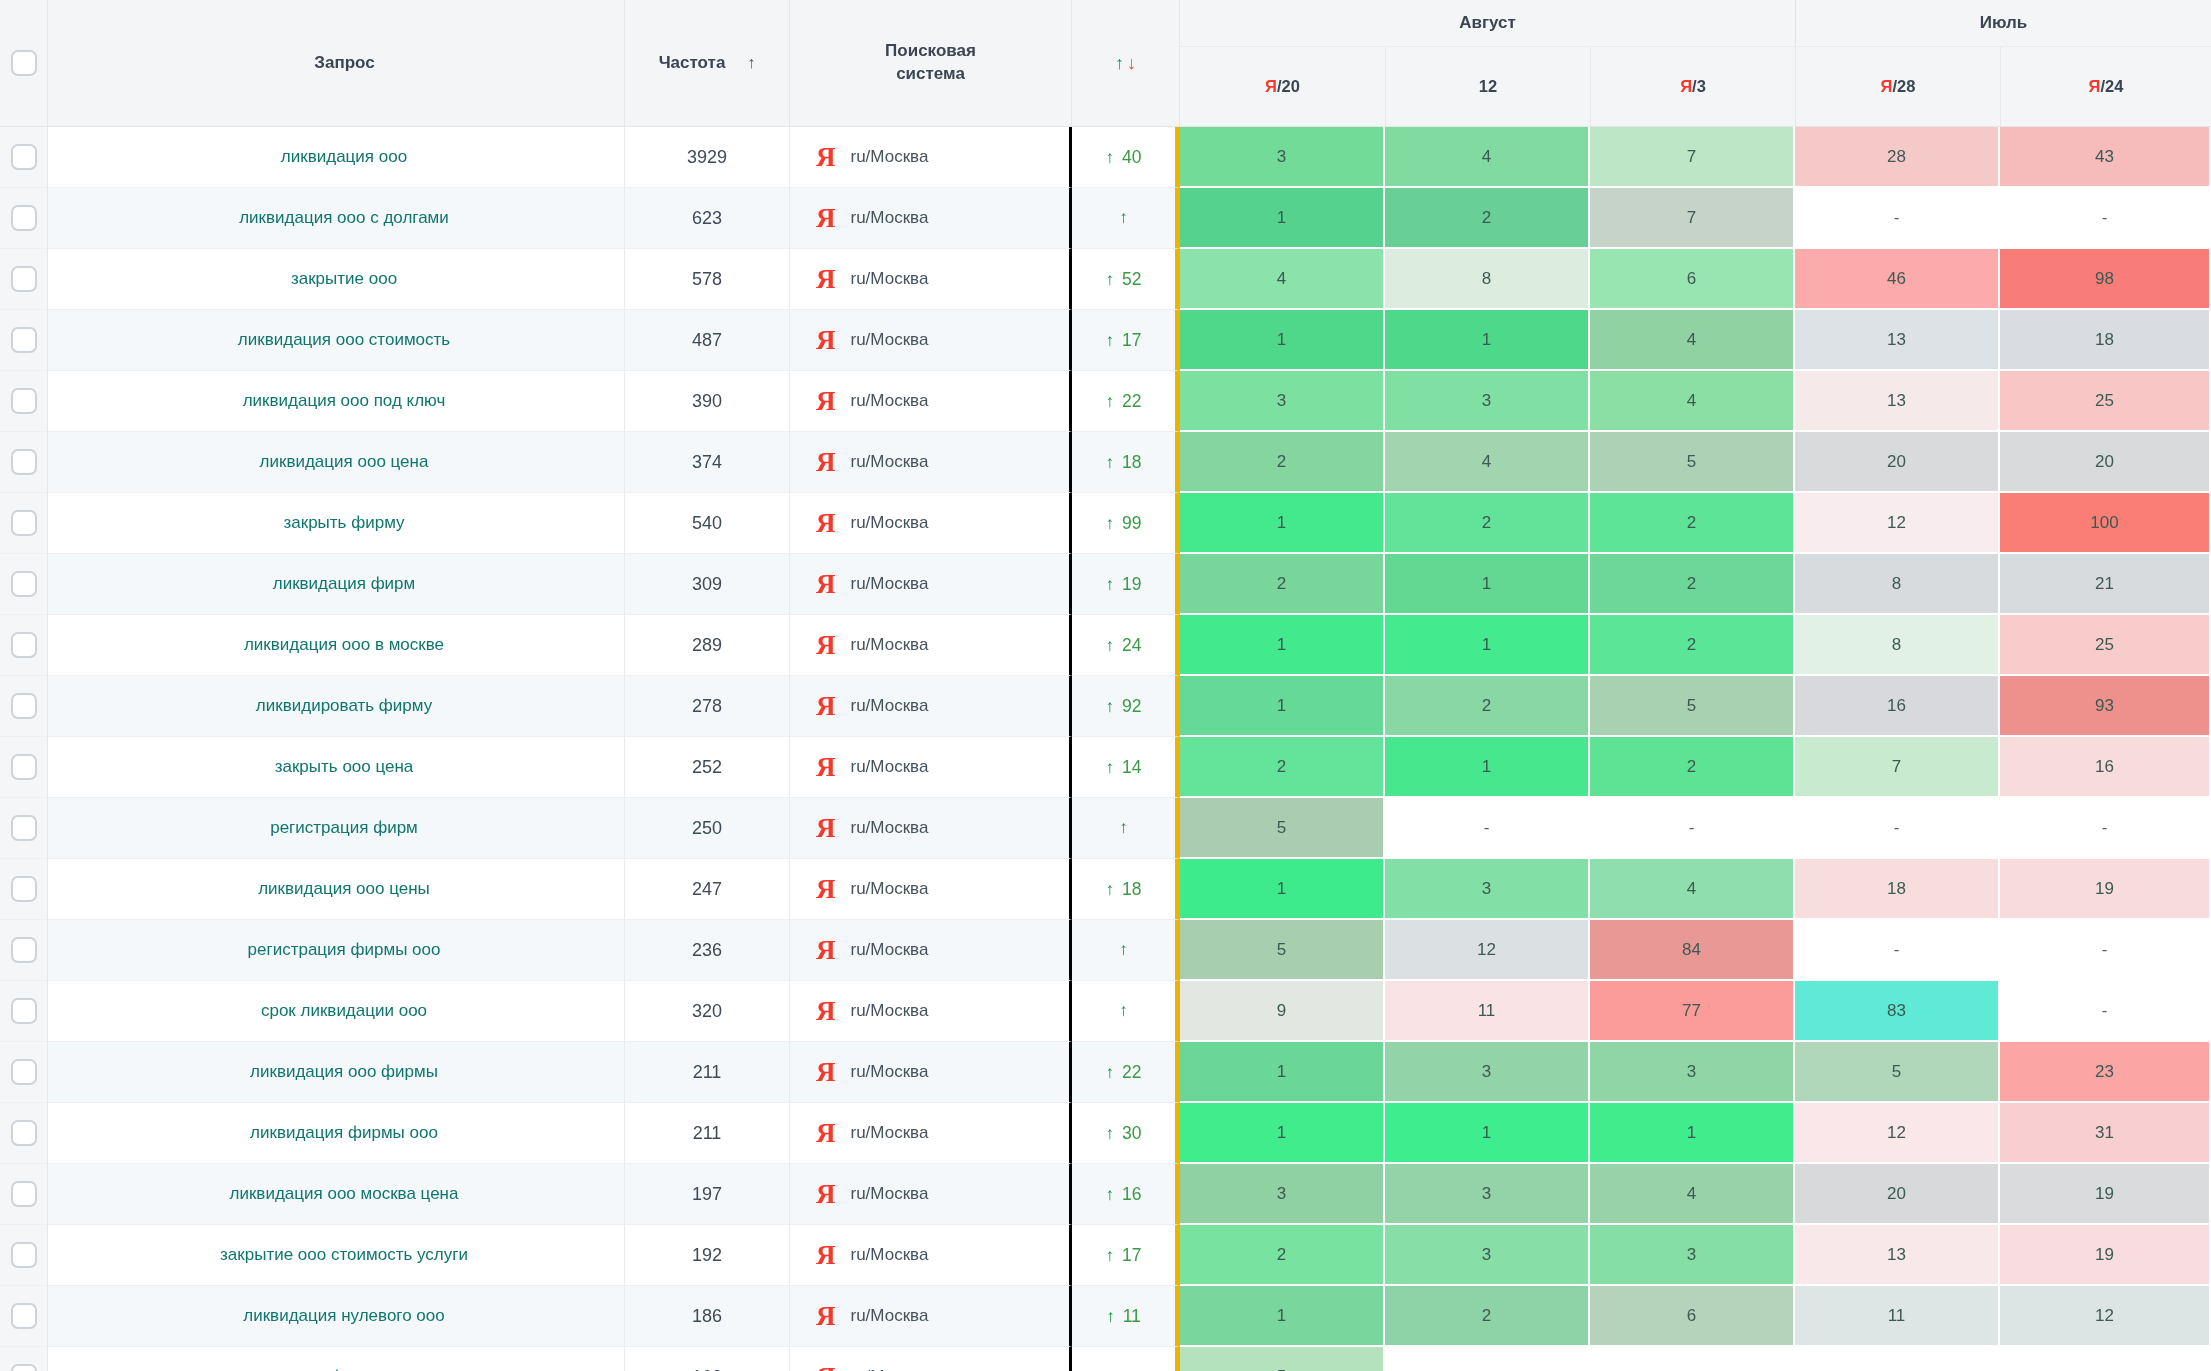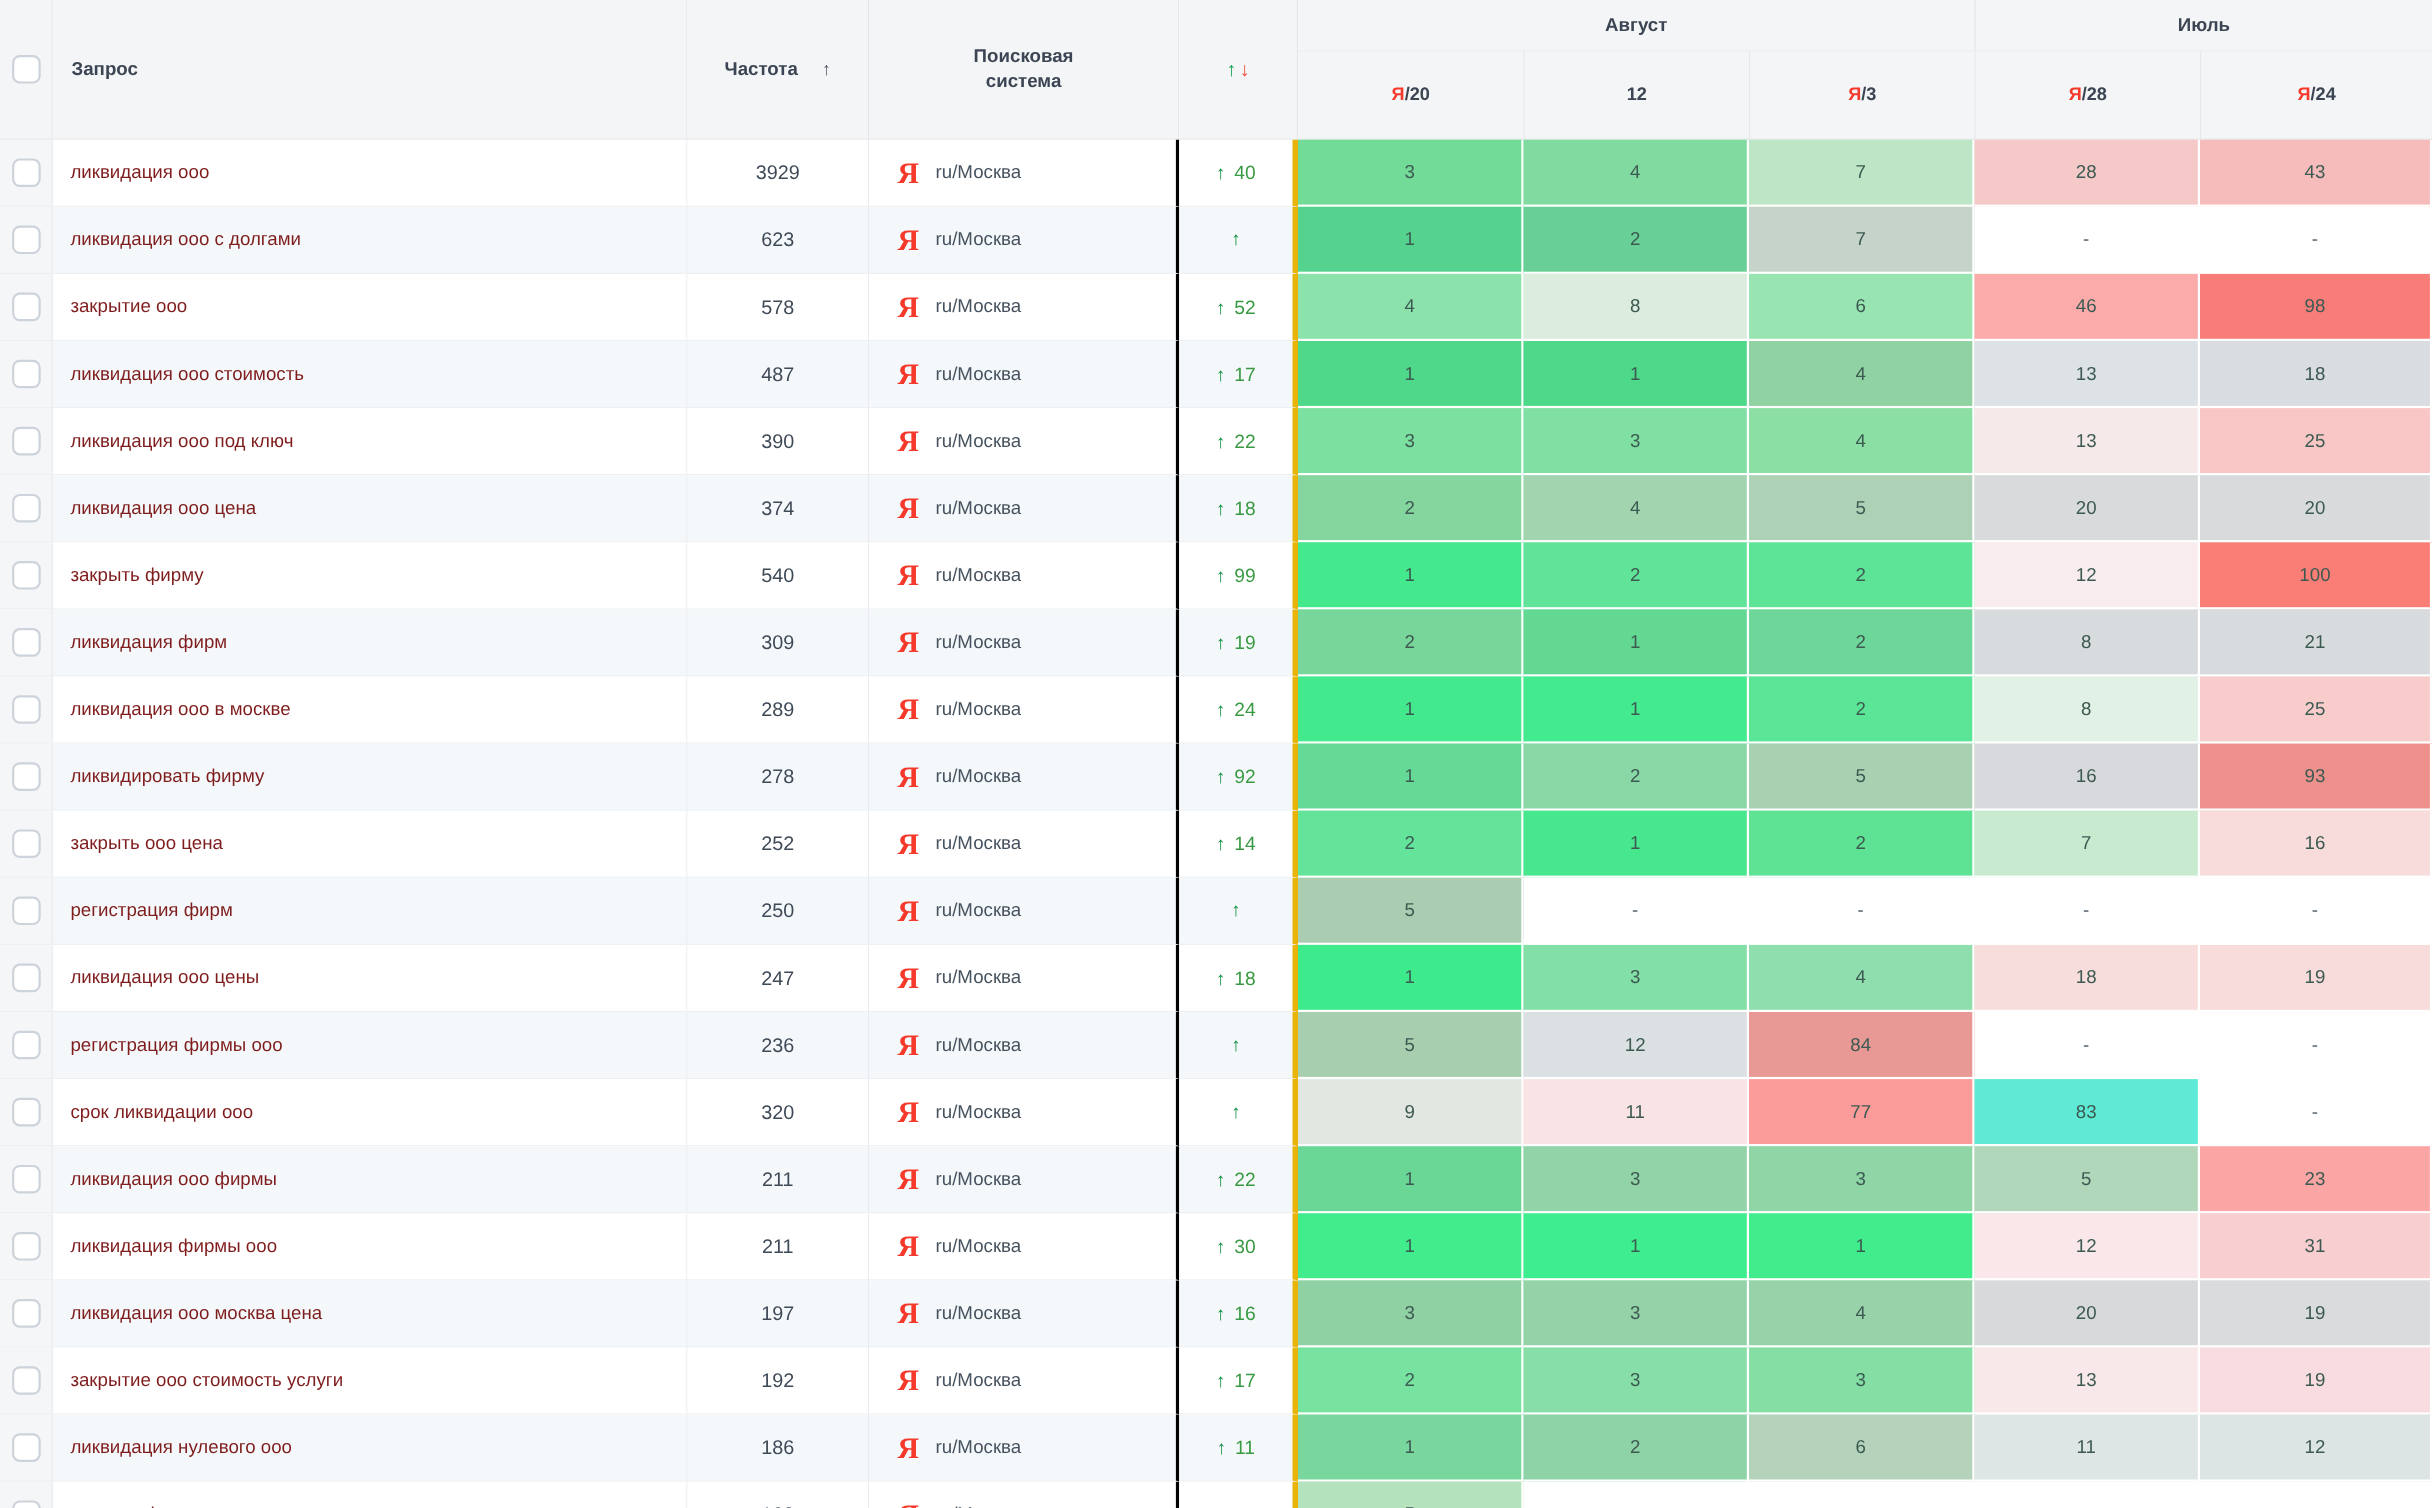--- a/index.html
+++ b/index.html
@@ -9,39 +9,39 @@
     font-family:"Liberation Sans","DejaVu Sans",sans-serif;color:#424e5c;
   }
   table{border-collapse:separate;border-spacing:0;table-layout:fixed;width:2211px;}
   
   thead th{
     background:#f4f5f7;font-weight:bold;color:#3c4553;font-size:17px;
     vertical-align:middle;padding:0;
   }
   th.h-left{border-right:1px solid #e4e6e9;border-bottom:1px solid #e4e6e9;}
   th.h-check{text-align:center;}
-  th.h-query{text-align:left;padding-left:17px;margin-top:23px;}
+  th.h-query{text-align:center;padding-left:17px;margin-top:23px;}
   th.h-freq{text-align:center;}
   th.h-engine{text-align:center;}
   th.h-engine .wrap2{max-width:130px;margin:0 auto;line-height:1.35;}
   th.h-updown{text-align:center;font-size:18px;}
   th.h-group{height:47px;border-bottom:1px solid #e7e8ea;border-bottom-color:#ececee;}
   th.h-group.sep{border-left:1px solid #e2e3e6;}
   th.h-date{height:80px;text-align:center;border-bottom:1px solid #e4e6e9;border-left:1px solid #e7e8ea;font-size:16.5px;}
   th.h-date:first-child{border-left:none;}
   .arrow-up-green{color:#0c9f4c;font-weight:bold;}
   .arrow-down-red{color:#f2483a;font-weight:bold;margin-left:3px;}
   .sort-arrow{color:#4a5563;font-weight:normal;font-size:16px;margin-left:22px;}
   .ya-red{color:#f5392b;}
   
   td{height:61px;vertical-align:middle;padding:0;}
   tr.data-row td.left{border-bottom:1px solid #edeff2;background:#fff;}
   tr.data-row.striped td.left{background:#f4f8fb;}
   td.cbcol{background:#f4f6f8 !important;border-right:1px solid #e5e7ea;text-align:center;}
-  td.qcol{padding-left:16px;font-size:17px;color:#7f1d1d;border-right:1px solid #e9ebee;}
+  td.qcol{padding-left:16px;font-size:17px;color:#0f766e;border-right:1px solid #e9ebee;text-align:center;}
   td.fcol{text-align:center;font-size:18px;color:#3f4a57;border-right:1px solid #e9ebee;}
   td.ecol{padding-left:26px;font-size:17px;color:#46525e;border-right:3px solid #000000;}
   td.chcol{text-align:center;border-right:5px solid #eab308;}
   td.heat{
     text-align:center;font-size:17px;color:#3d5a52;
     border-right:2px solid #fff;border-bottom:2px solid #fff;
   }
   td.heat.nobg{color:#55606b;}
   .cb{
     display:inline-block;width:26px;height:26px;border:2px solid #ccd3da;border-radius:7px;

